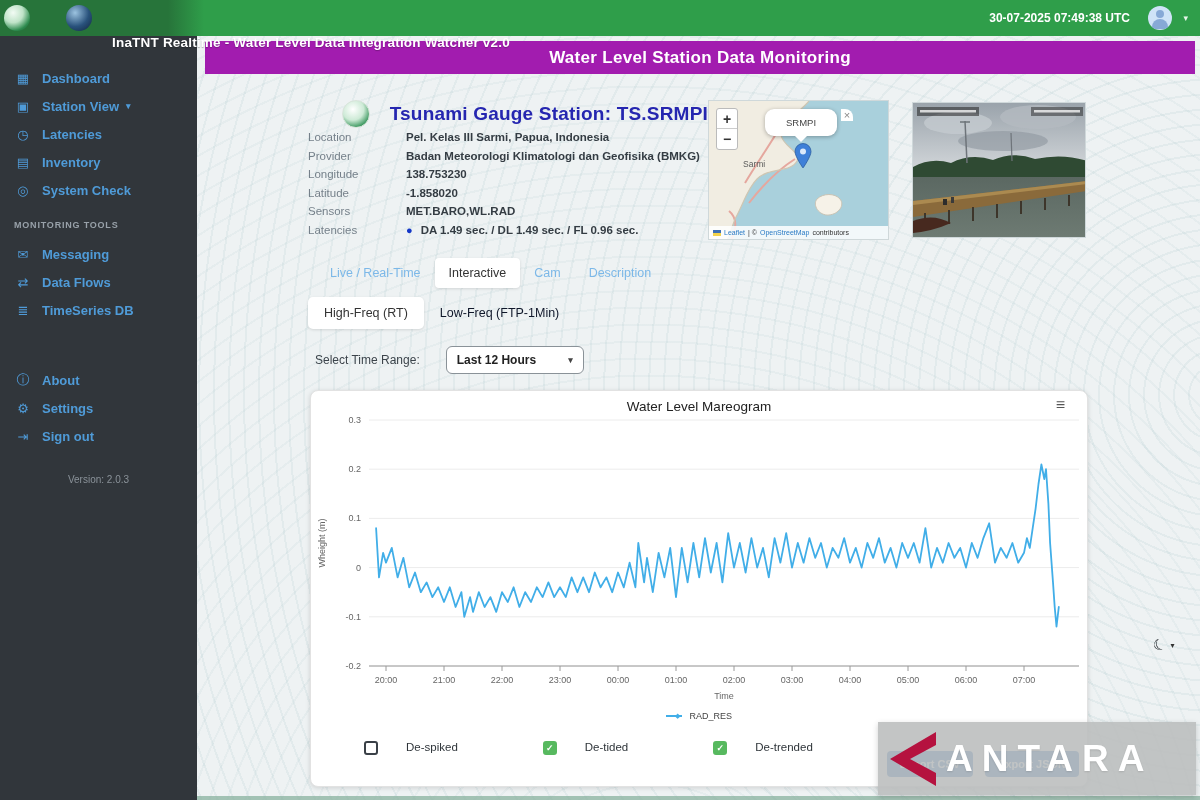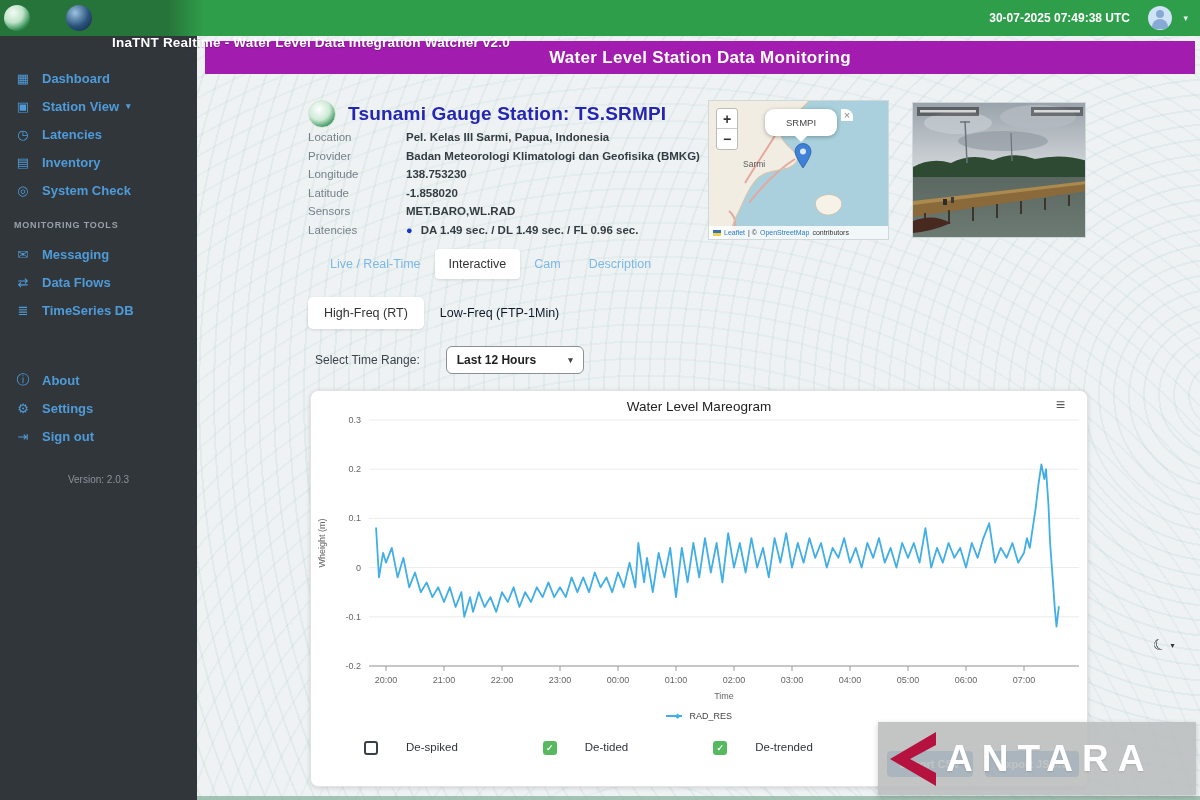--- a/index.html
+++ b/index.html
@@ -49,21 +49,21 @@
   }
   .bottom-strip { position:absolute; left:0; bottom:0; width:100%; height:4px;
     background:#8fb5a4; opacity:.8; }
 
   .page-header { position:absolute; left:8px; top:5px; width:990px; height:33px;
     background:#a21caf; color:#fff; font-size:17px; font-weight:700;
     text-align:center; line-height:33px; letter-spacing:.3px; }
 
   
   .station { position:absolute; left:111px; top:64px; width:400px; }
-  .station-title-row { display:flex; align-items:center; gap:12px; }
+  .station-title-row { display:flex; align-items:center; gap:20px;justify-content:flex-end; }
   .bmkg-logo { width:28px; height:28px; border-radius:50%;
     background:radial-gradient(circle at 38% 32%, #ffffff, #cdead6 45%, #35945a 78%, #1d6b3c);
     border:1px solid #d8e4da; }
   .station-title { font-size:19px; font-weight:800; color:#2526b0; letter-spacing:.2px; }
   .info-rows { margin-top:0; }
   .info-row { display:flex; height:18.5px; align-items:center; font-size:11.5px; }
   .info-row .lbl { width:98px; color:#75808a; }
   .info-row .val { color:#343c43; font-weight:700; display:flex; align-items:center; gap:8px; }
   .lat-dot { color:#1437c8; font-size:11px; }
 
@@ -91,21 +91,21 @@
     padding-left:4px; z-index:3; display:flex; align-items:center; gap:3px; }
   .map .attrib .flag { display:inline-block; width:8px; height:6px;
     background:linear-gradient(#3b6fb5 50%, #f2d24b 50%); }
   .map .attrib .blue { color:#2a7ac4; }
 
   
   .camera { position:absolute; left:715px; top:66px; width:174px; height:136px;
     border:1px solid #cfd8da; overflow:hidden; background:#7f8a90; }
 
   
-  .tabs { position:absolute; left:119px; top:212px; display:flex; align-items:center; height:32px; }
+  .tabs { position:absolute; left:119px; top:221px; display:flex; align-items:center; height:32px; }
   .tab { padding:8px 14px; font-size:12.5px; color:#7cb8e8; cursor:pointer; font-weight:400; }
   .tab.active { background:#fff; color:#333; border-radius:4px; box-shadow:0 1px 3px rgba(0,0,0,.12);
     font-weight:400; }
   .subtabs { position:absolute; left:111px; top:260px; display:flex; align-items:center; height:34px; }
   .subtab { padding:9px 16px; font-size:12.5px; color:#0f172a; cursor:pointer; }
   .subtab.active { background:#fff; color:#333; border-radius:5px; box-shadow:0 1px 3px rgba(0,0,0,.12); }
 
   
   .time-range { position:absolute; left:118px; top:310px; display:flex; align-items:center; }
   .tr-label { font-size:12px; color:#3c444b; }

